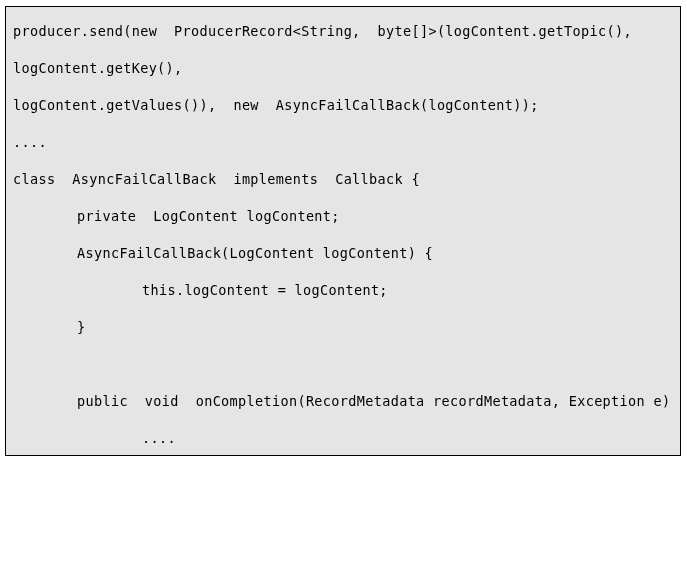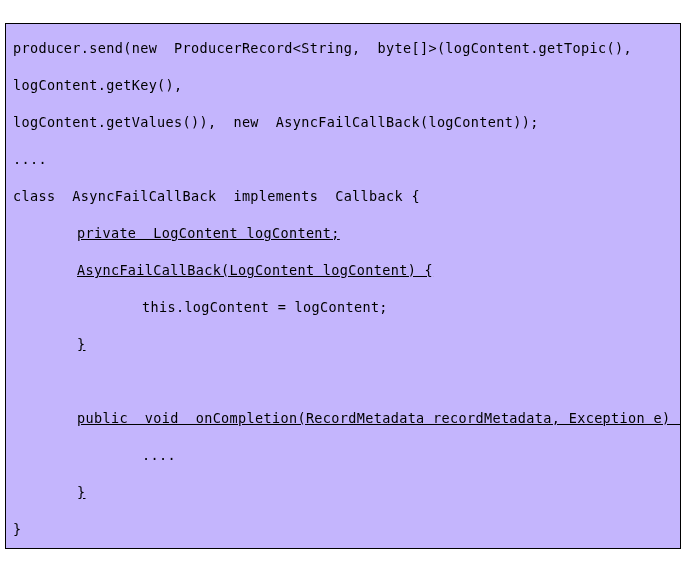--- a/index.html
+++ b/index.html
@@ -10,25 +10,25 @@
   body {
     width: 687px;
     height: 571px;
     overflow: hidden;
     font-family: "DejaVu Sans Mono", monospace;
   }
 
   #code-figure {
     position: absolute;
     left: 5px;
-    top: 23px;
+    top: 6px;
     width: 676px;
-    height: 526px;
+    height: 450px;
     border: 1px solid #000000;
-    background: #c4b5fd;
+    background: #e5e5e5;
     box-sizing: border-box;
     overflow: hidden;
   }
 
   #code-block {
     position: absolute;
     left: 0;
     top: 0;
     right: 0;
     padding: 6px 0 0 0;
@@ -46,21 +46,21 @@
     padding-left: 7px;
     box-sizing: border-box;
     overflow: visible;
   }
 
   .code-line.blank {
     height: 37px;
   }
 
   .indent-0 { padding-left: 7px; }
-  .indent-1 { padding-left: 71px; text-decoration: underline; }
+  .indent-1 { padding-left: 71px; }
   .indent-2 { padding-left: 136px; }
 </style>
 </head>
 <body>
 
 <div id="code-figure">
   <pre id="code-block"><div class="code-line indent-0">producer.send(new  ProducerRecord&lt;String,  byte[]&gt;(logContent.getTopic(),</div><div class="code-line indent-0">logContent.getKey(),</div><div class="code-line indent-0">logContent.getValues()),  new  AsyncFailCallBack(logContent));</div><div class="code-line indent-0">....</div><div class="code-line indent-0">class  AsyncFailCallBack  implements  Callback {</div><div class="code-line indent-1">private  LogContent logContent;</div><div class="code-line indent-1">AsyncFailCallBack(LogContent logContent) {</div><div class="code-line indent-2">this.logContent = logContent;</div><div class="code-line indent-1">}</div><div class="code-line indent-0 blank"></div><div class="code-line indent-1">public  void  onCompletion(RecordMetadata recordMetadata, Exception e) {</div><div class="code-line indent-2">....</div><div class="code-line indent-1">}</div><div class="code-line indent-0">}</div><div class="code-line indent-0 blank"></div></pre>
 </div>
 
 </body></html>

